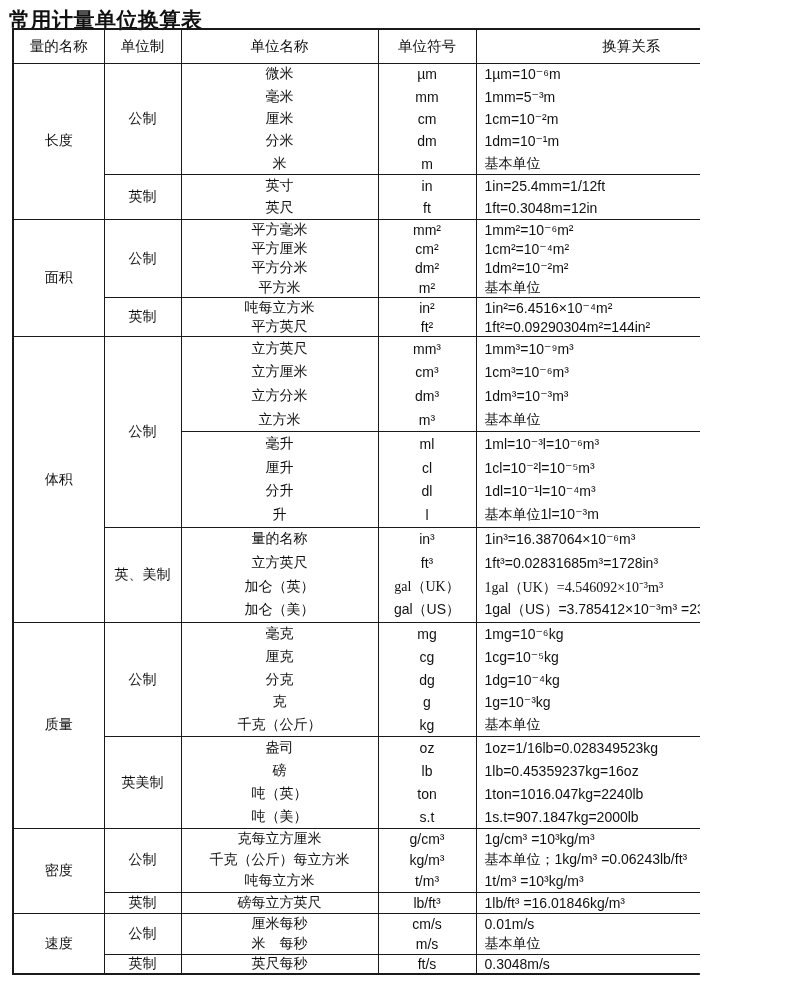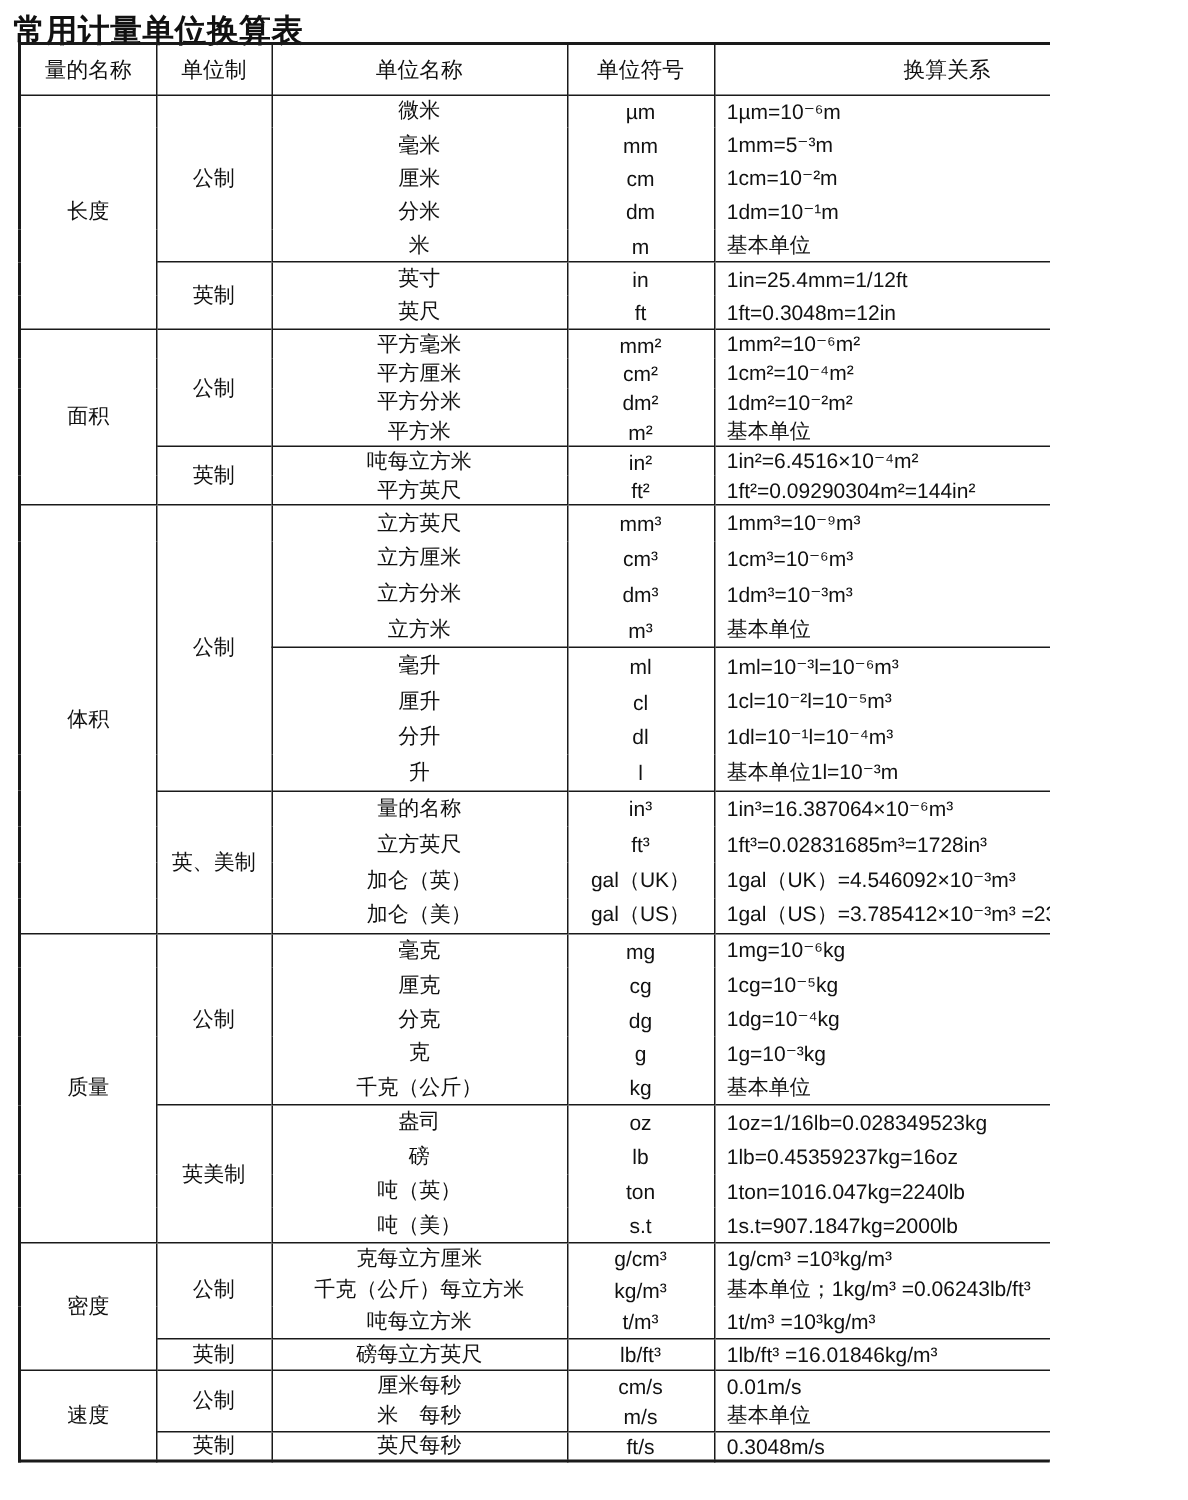--- a/index.html
+++ b/index.html
@@ -202,21 +202,21 @@
           <td class="sys" rowspan="4">英、美制</td>
           <td class="uname">量的名称</td>
           <td class="usym">in³</td>
           <td class="conv">1in³=16.387064×10⁻⁶m³</td>
         </tr>
         <tr style="height: 23.8px;">
           <td class="uname">立方英尺</td>
           <td class="usym">ft³</td>
           <td class="conv">1ft³=0.02831685m³=1728in³</td>
         </tr>
-        <tr style="height: 23.8px;">
+        <tr style="height: 23.8px; font-family: Liberation Serif, serif;">
           <td class="uname">加仑（英）</td>
           <td class="usym">gal（UK）</td>
           <td class="conv">1gal（UK）=4.546092×10⁻³m³</td>
         </tr>
         <tr style="height: 23.8px; padding-left: 12px;">
           <td class="uname">加仑（美）</td>
           <td class="usym">gal（US）</td>
           <td class="conv">1gal（US）=3.785412×10⁻³m³ =231in³</td>
         </tr>
         <tr class="sec-start" style="height: 22.9px;">

